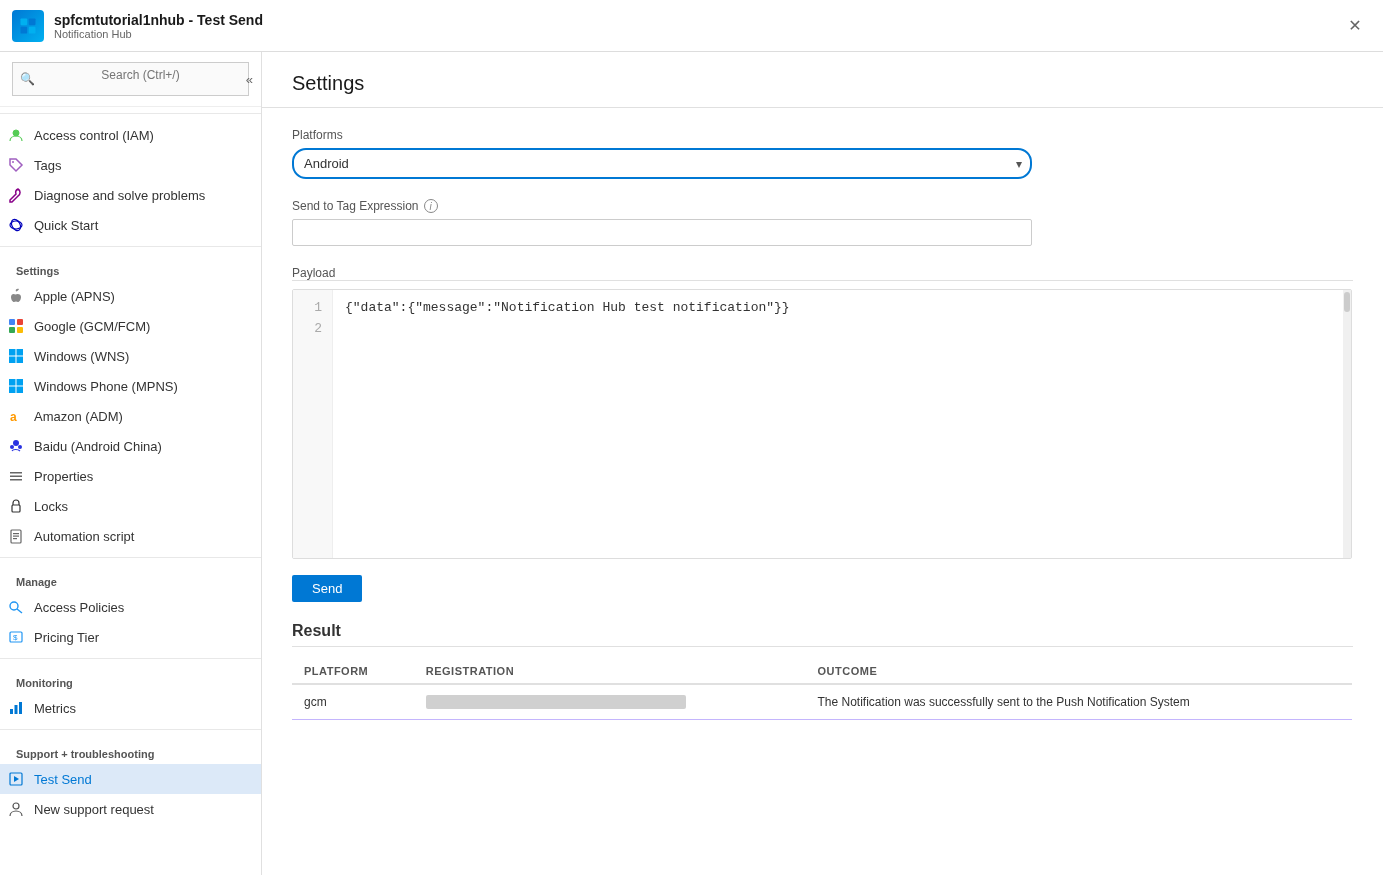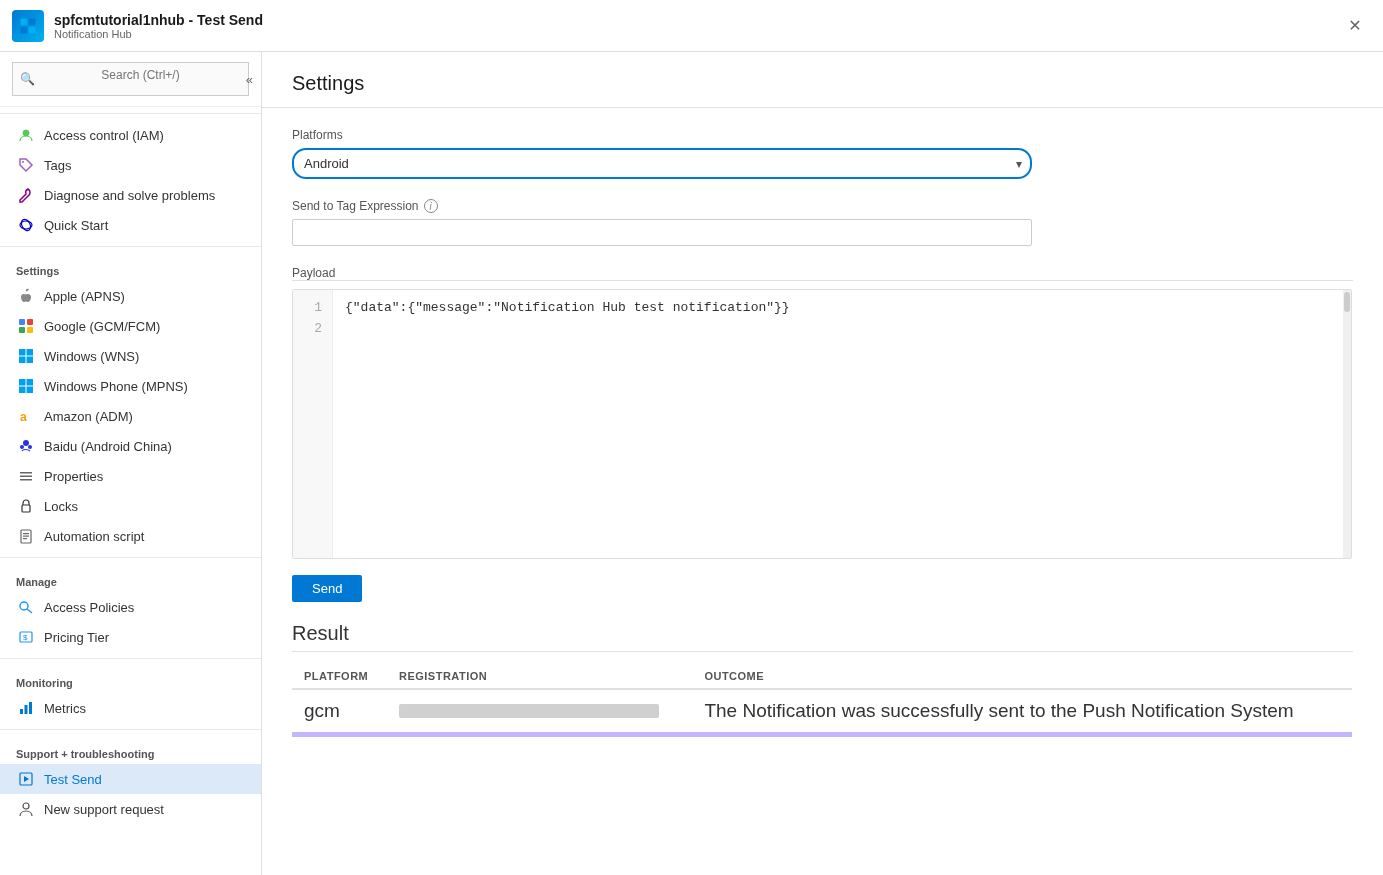--- a/index.html
+++ b/index.html
@@ -74,21 +74,21 @@
       font-size: 11px;
       font-weight: 600;
       color: #555;
       padding: 12px 16px 4px 16px;
       text-transform: none;
     }
     .sidebar-divider { height: 1px; background: #e8e8e8; margin: 6px 0; }
     .sidebar-item {
       display: flex;
       align-items: center;
-      padding: 7px 18px;
+      padding: 7px 8px;
       cursor: pointer;
       color: #333;
       font-size: 13px;
       gap: 10px;
     }
     .sidebar-item.active { background: #dce9f8; color: #0078d4; }
     .sidebar-item-icon {
       width: 16px; height: 16px; flex-shrink: 0;
       display: flex; align-items: center; justify-content: center;
     }
@@ -202,38 +202,38 @@
       padding: 6px 20px;
       font-size: 13px;
       border-radius: 2px;
       cursor: pointer;
       margin-top: 16px;
       margin-bottom: 20px;
       font-family: inherit;
     }
 
     .result-section {}
-    .result-title { font-size: 20px; font-weight: 400; color: #333; margin-bottom: 0; }
+    .result-title { font-size: 16px; font-weight: 700; color: #333; margin-bottom: 0; }
     .result-divider { height: 1px; background: #e0e0e0; margin: 6px 0 12px 0; }
 
     .result-table { width: 100%; border-collapse: collapse; max-width: 1060px; }
     .result-table th {
       text-align: left;
       font-size: 11px;
       font-weight: 600;
       color: #555;
       padding: 6px 12px;
       border-bottom: 2px solid #e0e0e0;
       text-transform: uppercase;
       letter-spacing: 0.5px;
     }
     .result-table td {
       padding: 10px 12px;
-      border-bottom: 5px solid #c4b5fd;
-      font-size: 19px;
+      border-bottom: 1px solid #c4b5fd;
+      font-size: 12px;
     }
     .registration-placeholder {
       width: 260px; height: 14px; background: #d0d0d0; border-radius: 2px;
     }
 
     
     ::-webkit-scrollbar { width: 6px; }
     ::-webkit-scrollbar-track { background: #f0f0f0; }
     ::-webkit-scrollbar-thumb { background: #bbb; border-radius: 3px; }
   </style>

